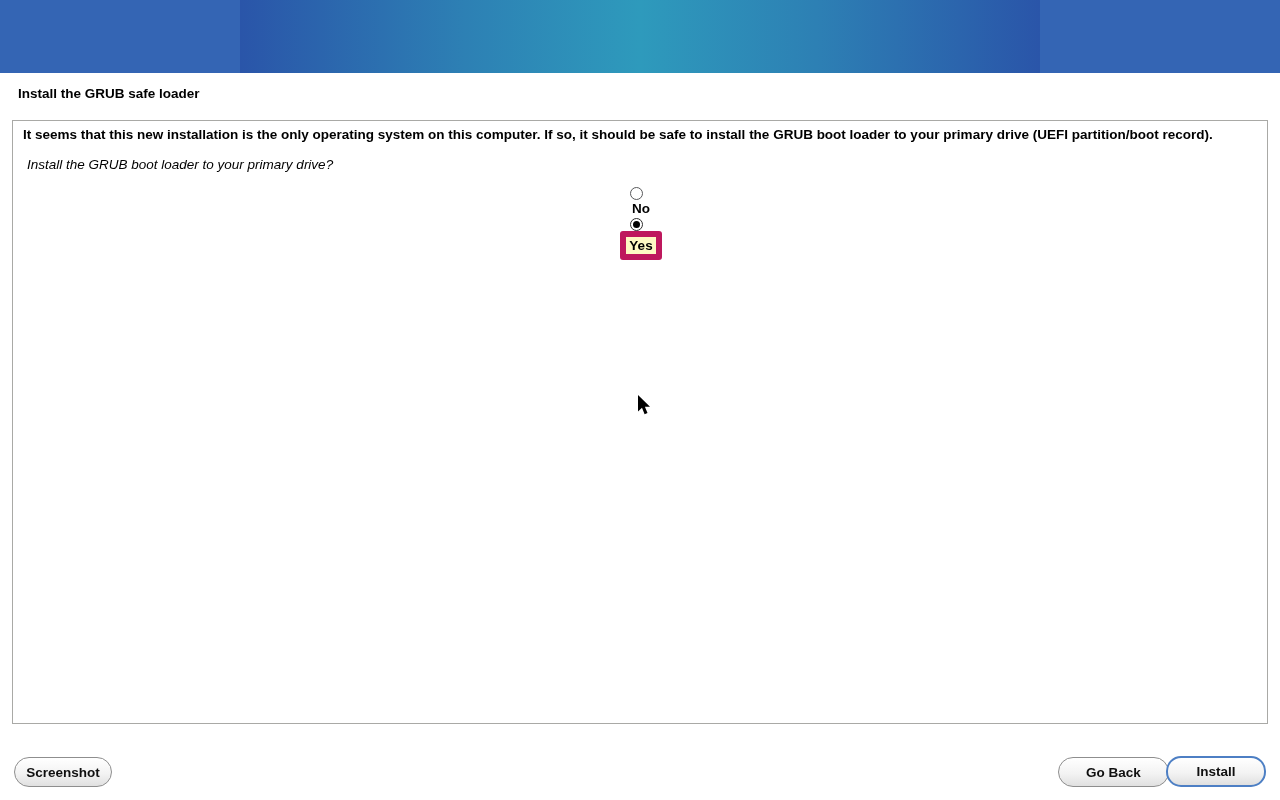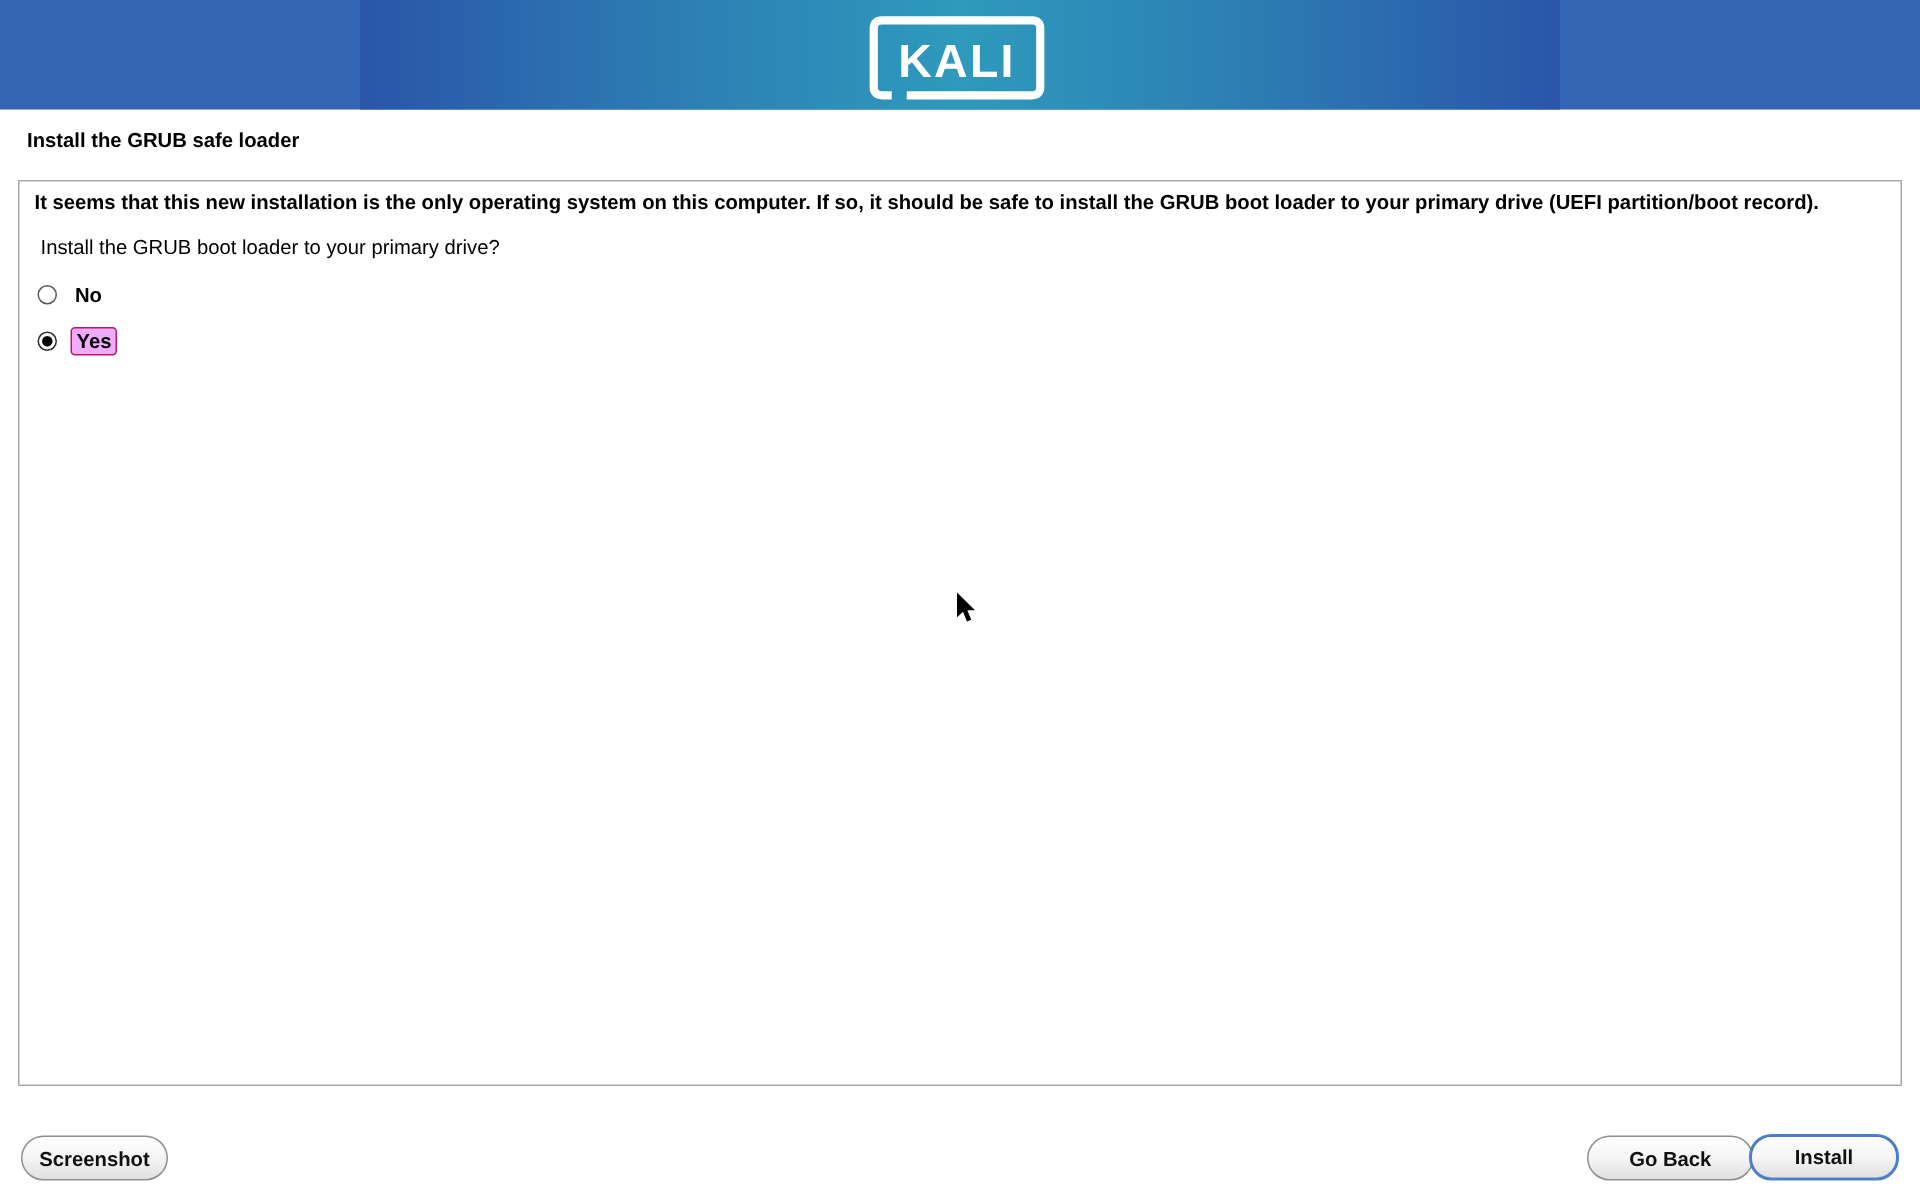--- a/index.html
+++ b/index.html
@@ -45,42 +45,42 @@
     width: 1256px; height: 604px;
     border: 1px solid #a9a9a6;
     background: #ffffff;
     padding: 6px 10px;
   }
   .para {
     font-size: 13.5px; font-weight: bold; color: #000000;
     line-height: 15.2px; max-width: 1228px; margin-bottom: 15px;
   }
   .question {
-    font-size: 13.5px; color: #000000;
+    font-size: 13.5px; font-style: italic; color: #000000;
     padding-left: 4px; margin-bottom: 15px;
   }
 
   
   .radio-row {
     display: flex; align-items: center;
-    margin: 0 0 13px 2px; height: 18px;
+    margin: 0 0 13px 2px; height: 18px; flex-direction: column;
   }
   .radio-circle {
     width: 13px; height: 13px; border-radius: 50%;
     border: 1px solid #58595b; background: #ffffff;
     margin-right: 9px; position: relative; flex: 0 0 auto;
   }
   .radio-row.checked .radio-circle { border-color: #2e2e2e; }
   .radio-row.checked .radio-circle::after {
     content: ""; position: absolute; left: 2px; top: 2px;
     width: 7px; height: 7px; border-radius: 50%; background: #000000;
   }
   .radio-label { font-size: 13.5px; font-weight: bold; color: #000000; padding: 1px 3px; }
   .radio-row.focused .radio-label {
-    background: #f0abfc; border: 1px solid #be185d; border-radius: 3px;
+    background: #fef9c3; border: 6px solid #be185d; border-radius: 3px;
   }
 
   
   .btn {
     position: absolute; height: 30px;
     display: flex; align-items: center; justify-content: center;
     font-size: 13.5px; font-weight: bold; color: #101010;
     background: linear-gradient(to bottom, #ffffff 0%, #f3f3f3 55%, #e0e0e0 100%);
     border: 1px solid #8e8e8e; border-radius: 15px;
     padding: 0 14px; cursor: default;
@@ -93,26 +93,20 @@
   }
 
   
   .cursor { position: absolute; left: 637px; top: 395px; width: 14px; height: 21px; }
 </style>
 </head>
 <body>
 
 <div class="banner">
   <div class="banner-gradient"></div>
-  <div class="kali-logo">
-    <svg width="120" height="58" viewBox="0 0 120 58">
-      <path d="M 16.5 54.5 L 10 54.5 Q 4.5 54.5 4.5 49 L 4.5 10 Q 4.5 4.5 10 4.5 L 110 4.5 Q 115.5 4.5 115.5 10 L 115.5 49 Q 115.5 54.5 110 54.5 L 26.5 54.5" fill="none" stroke="#ffffff" stroke-width="5.5" stroke-linecap="butt"></path>
-    </svg>
-    <div class="logo-text">KALI</div>
-  </div>
 </div>
 
 <div class="page-title">Install the GRUB safe loader</div>
 
 <div class="content-box">
   <p class="para">It seems that this new installation is the only operating system on this computer. If so, it should be safe to install the GRUB boot loader to your primary drive (UEFI partition/boot record).</p>
   <div class="question">Install the GRUB boot loader to your primary drive?</div>
 
   <div class="radio-row" role="radio" aria-checked="false">
     <span class="radio-circle"></span>

